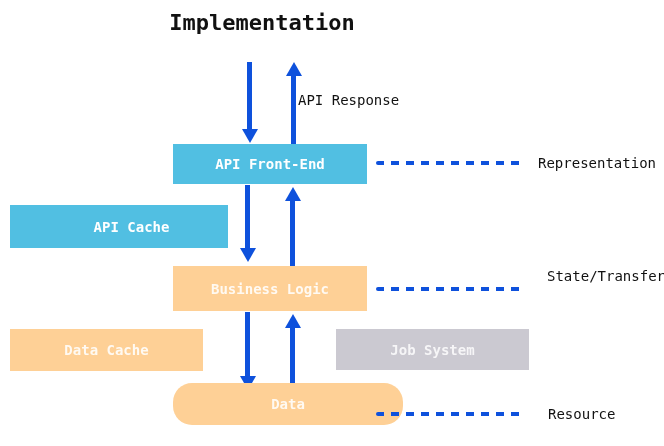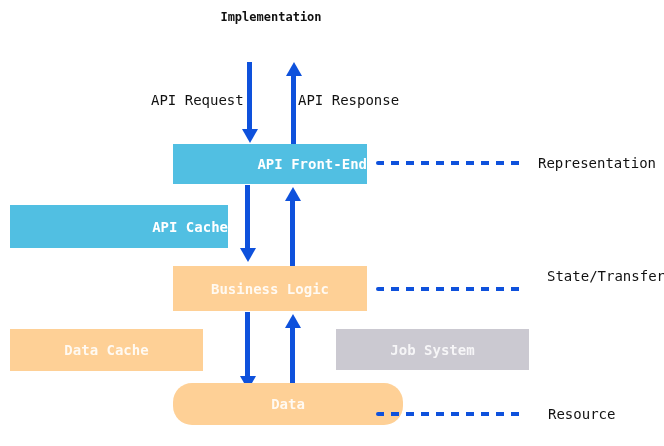--- a/index.html
+++ b/index.html
@@ -12,35 +12,35 @@
   }
   html,body{margin:0;padding:0;background:#ffffff;}
   .canvas{
     position:relative;
     width:664px;height:446px;
     background:#ffffff;
     font-family:"DejaVu Sans Mono","Liberation Mono",monospace;
     overflow:hidden;
   }
   .title{
-    position:absolute;left:174px;top:10px;width:194px;
-    text-align:center;font-size:12px;font-weight:bold;
+    position:absolute;left:165px;top:10px;width:194px;
+    text-align:center;font-size:22px;font-weight:bold;
     color:var(--text-dark);white-space:nowrap;
   }
   .flow-label{
     position:absolute;top:92px;font-size:14px;color:var(--text-dark);
     white-space:nowrap;
   }
   .flow-label.request{left:151px;}
   .flow-label.response{left:298px;}
   .box{
     position:absolute;display:flex;align-items:center;justify-content:center;
     font-size:14px;font-weight:bold;white-space:nowrap;
   }
-  .box.cyan{background:var(--cyan);color:var(--box-text);justify-content:flex-end;}
+  .box.cyan{background:var(--cyan);color:var(--box-text);}
   .box.orange{background:var(--orange);color:rgba(255,255,255,0.88);text-align:right;}
   .box.gray{background:var(--gray);color:rgba(255,255,255,0.82);}
   .box.api-front-end{left:173px;top:144px;width:194px;height:40px;}
   .box.api-cache{left:10px;top:205px;width:193px;height:43px;padding-left:25px;}
   .box.business-logic{left:173px;top:266px;width:194px;height:45px;}
   .box.data-cache{left:10px;top:329px;width:193px;height:42px;}
   .box.job-system{left:336px;top:329px;width:193px;height:41px;}
   .box.data{left:173px;top:383px;width:230px;height:42px;border-radius:19px;}
   .arrow{position:absolute;width:16px;}
   .arrow .shaft{position:absolute;left:5px;width:5px;background:var(--arrow-blue);}
@@ -70,21 +70,20 @@
   .layer-label.state-transfer{left:547px;top:268px;}
   .layer-label.resource{left:548px;top:406px;}
 </style>
 </head>
 <body>
 
 <div class="canvas">
 
   <div class="title">Implementation</div>
 
-  <div class="flow-label request">API Request</div>
   <div class="flow-label response">API Response</div>
 
   <div class="arrow down a1">
     <div class="shaft"></div>
     <div class="head"></div>
   </div>
   <div class="arrow up a2">
     <div class="shaft"></div>
     <div class="head"></div>
   </div>

